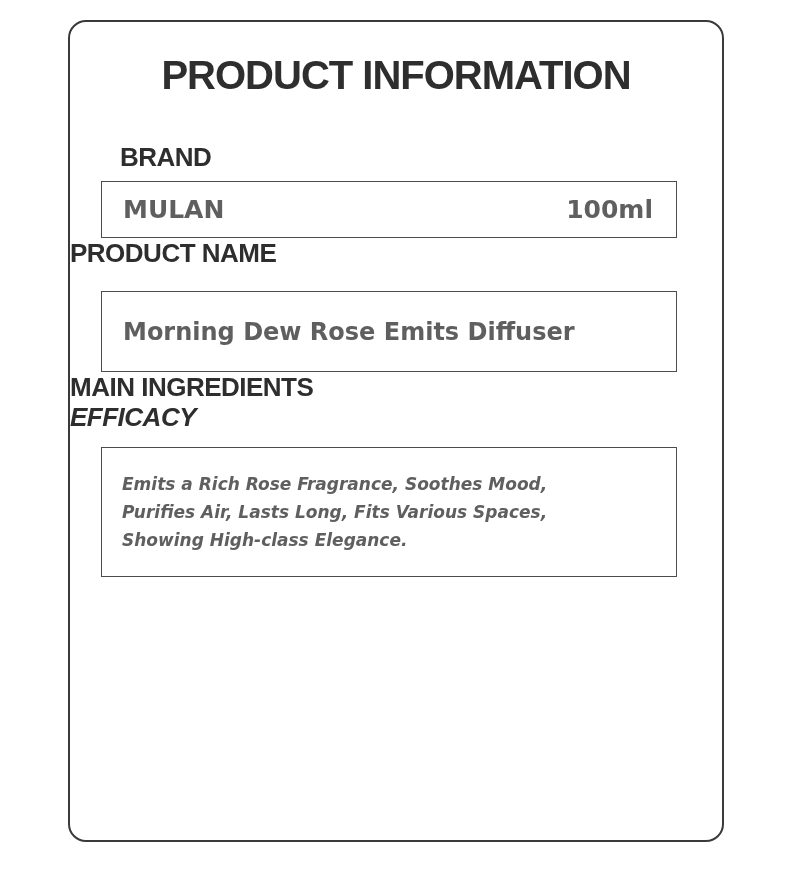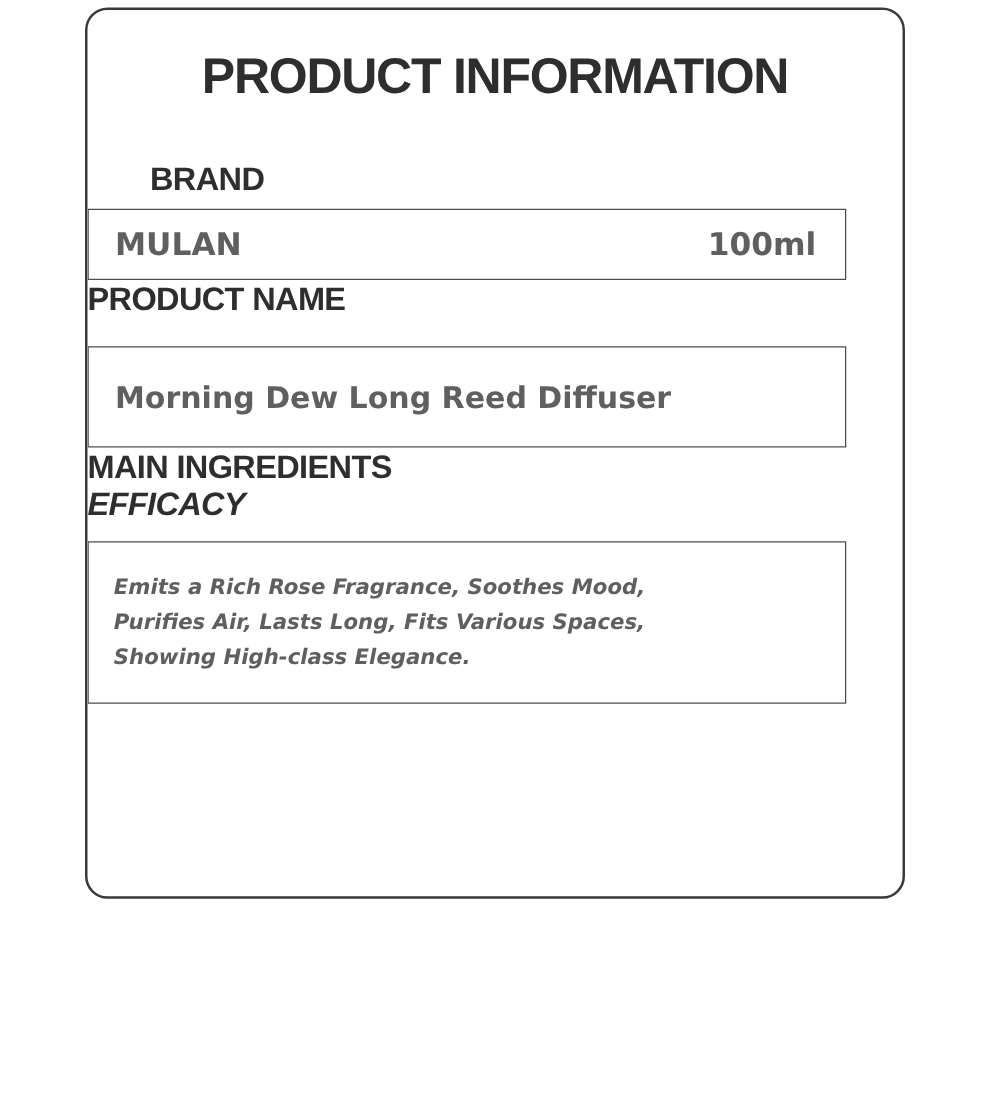--- a/index.html
+++ b/index.html
@@ -9,23 +9,23 @@
   }
   body {
     width: 790px;
     height: 891px;
     position: relative;
     font-family: "Liberation Sans", sans-serif;
   }
   .card {
     position: absolute;
     left: 68px;
-    top: 6px;
+    top: 20px;
     width: 656px;
-    height: 713px;
+    height: 822px;
     box-sizing: border-box;
     border: 2.5px solid #3a3a3a;
     border-radius: 18px;
     background: #ffffff;
     overflow: hidden;
   }
   .title {
     margin: 30px 0 0 0;
     font-size: 40px;
     line-height: 46px;
@@ -47,20 +47,21 @@
     font-size: 26px;
     font-weight: bold;
     letter-spacing: -0.5px;
     color: #2e2e2e;
     line-height: 30px;
     font-family: "Liberation Sans", sans-serif;
   }
   h2.hdr { margin: 0; }
   .box {
     box-sizing: border-box;
+    margin-left: 31px;
     margin-right: 45px;
     border: 1.5px solid #4c4c4c;
     background: #ffffff;
     display: flex;
     align-items: center;
     color: #5f5f5f;
     font-family: "DejaVu Sans", sans-serif;
     font-weight: bold;
   }
   .box-brand {
@@ -109,21 +110,21 @@
   </div>
 
   <div class="box box-brand">
     <span>MULAN</span>
     <span>100ml</span>
   </div>
 
   <h2 class="hdr hdr-product-name">PRODUCT NAME</h2>
 
   <div class="box box-product-name">
-    <span>Morning Dew Long Reed Diffuser</span>
+    <span>Morning Dew Rose Emits Diffuser</span>
   </div>
 
   <h2 class="hdr hdr-ingredients">MAIN INGREDIENTS</h2>
 
 
   <h2 class="hdr hdr-efficacy">EFFICACY</h2>
 
   <div class="box box-efficacy">
     <span>Emits a Rich Rose Fragrance, Soothes Mood,
 Purifies Air, Lasts Long, Fits Various Spaces,

